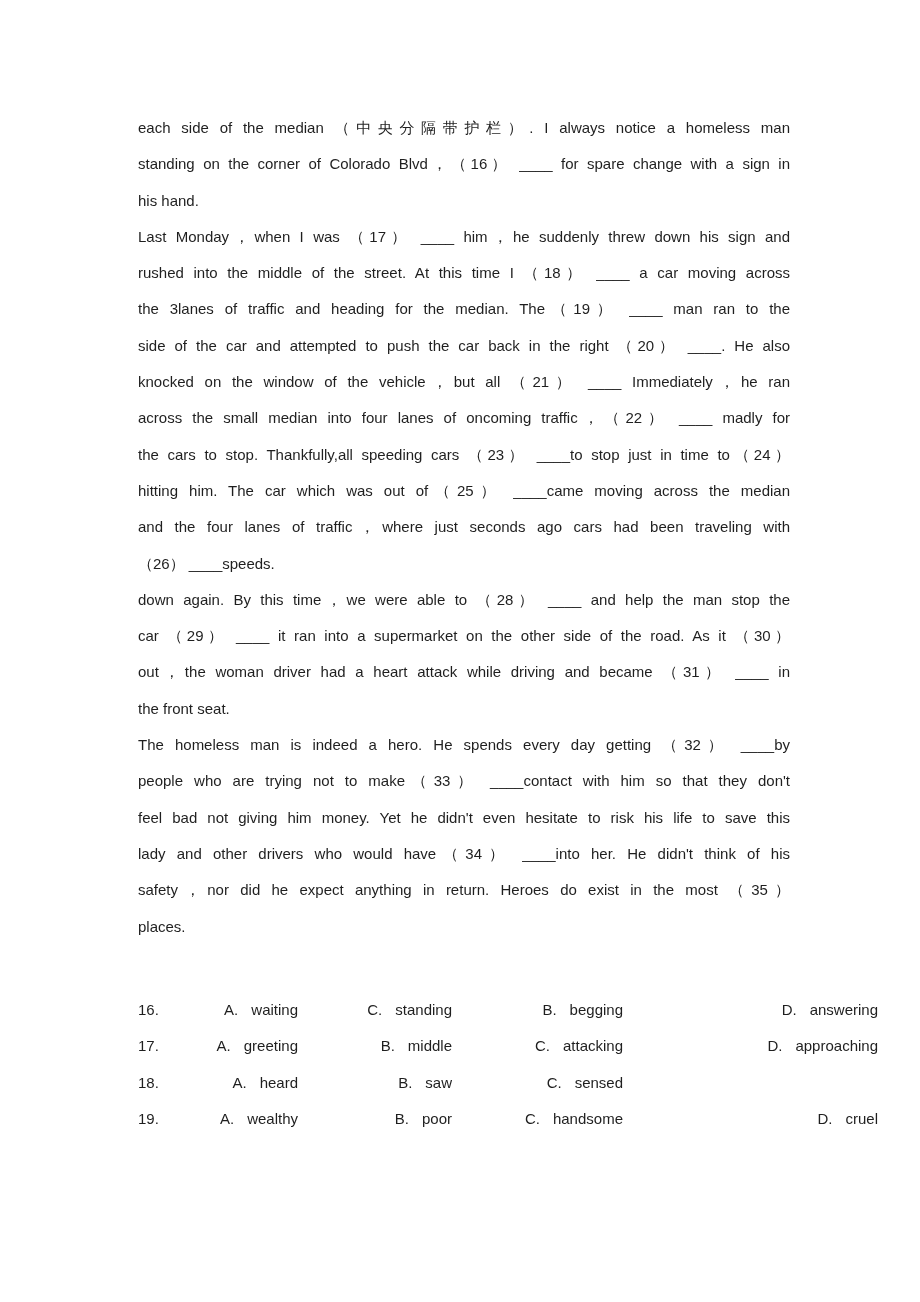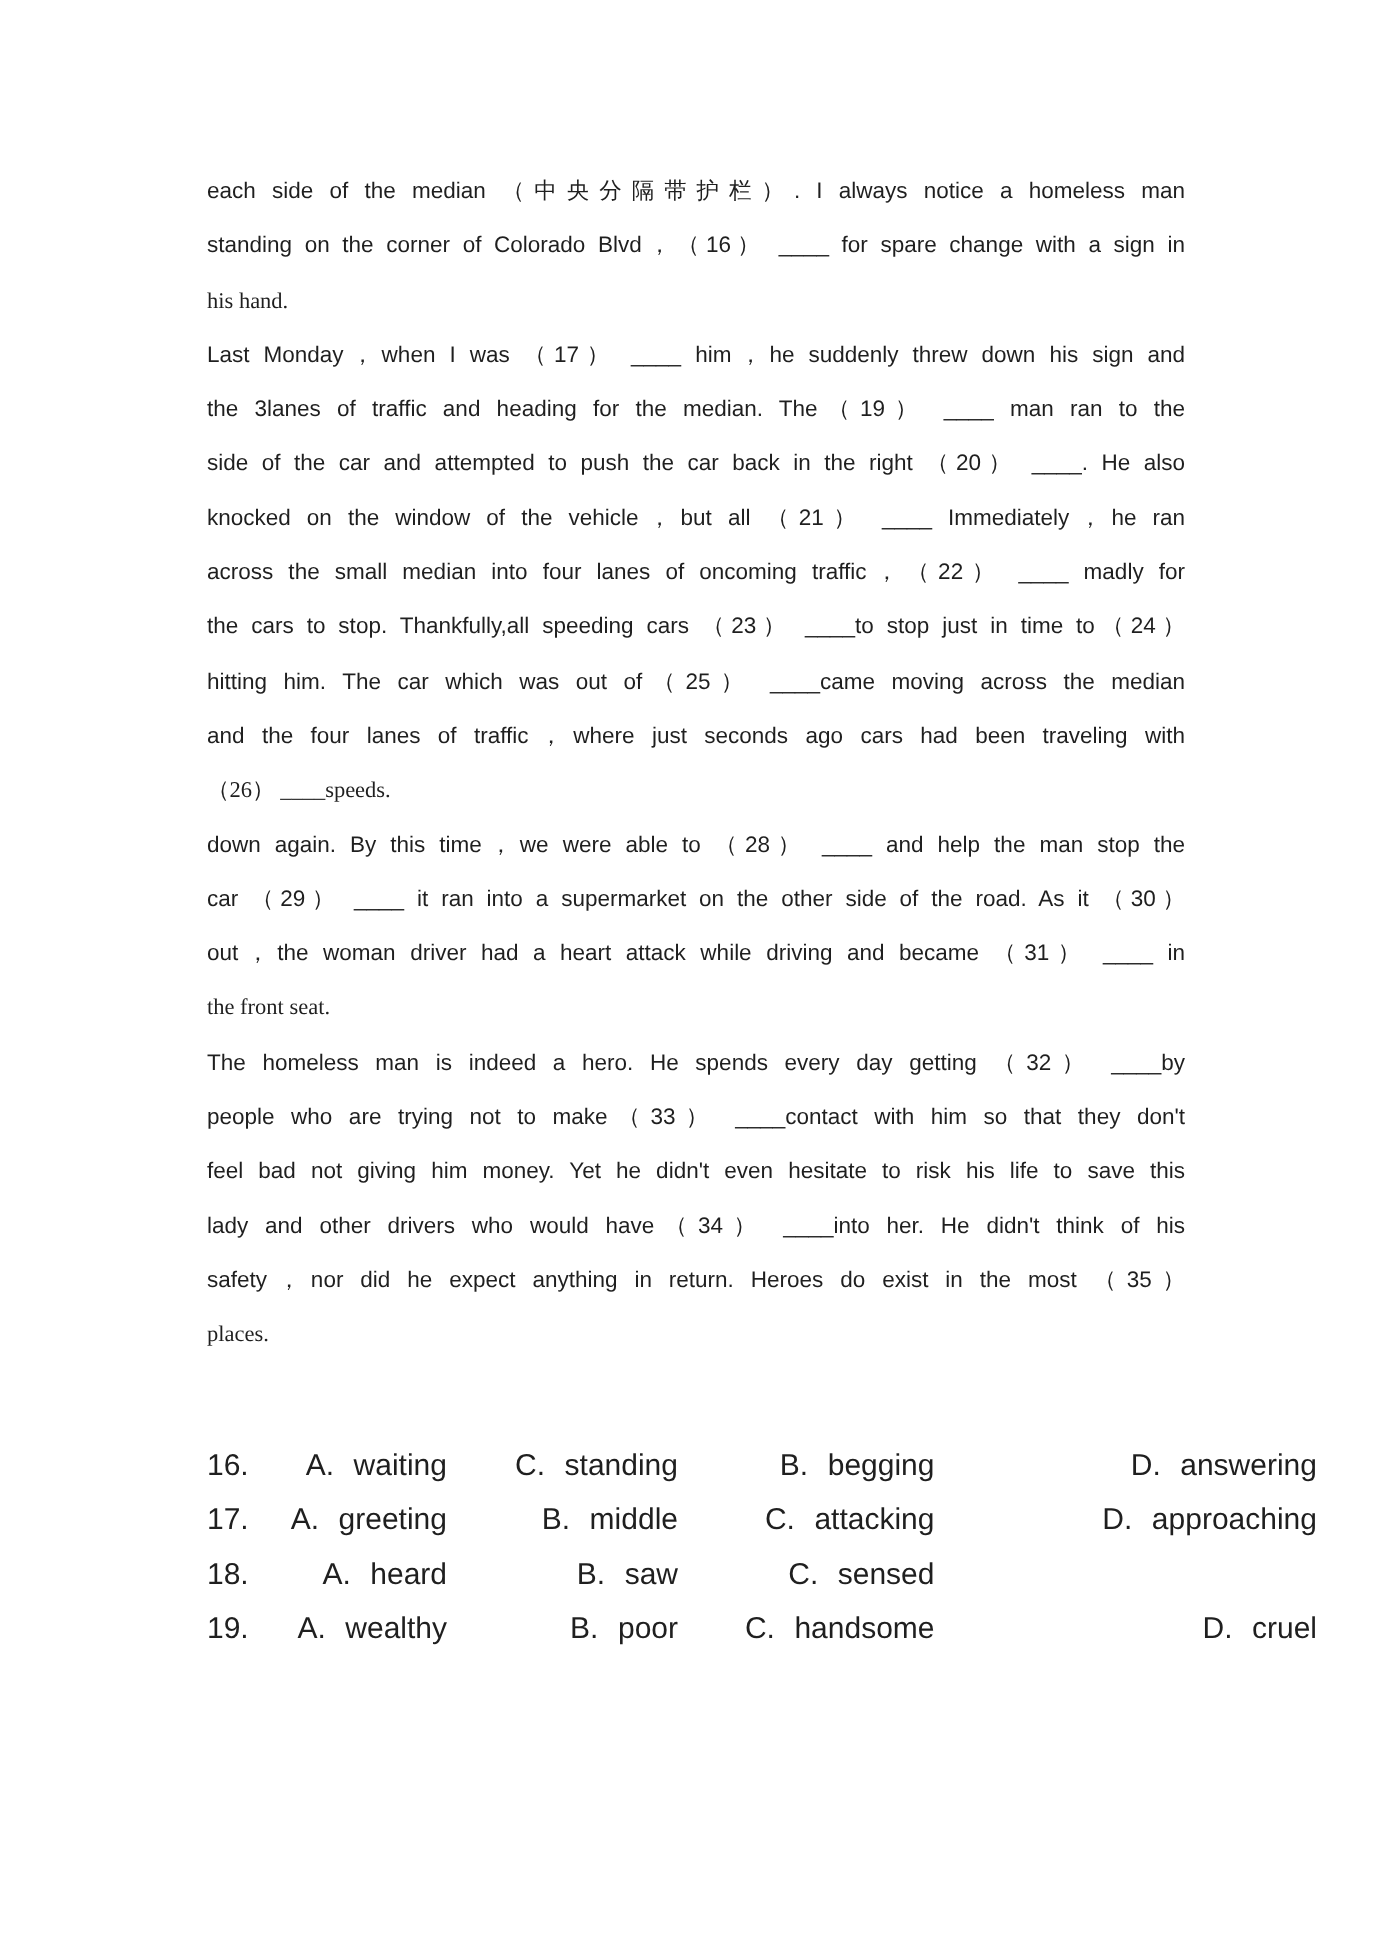--- a/index.html
+++ b/index.html
@@ -28,27 +28,26 @@
     line-height: 36.3px;
     text-align: justify;
     text-align-last: justify;
     text-justify: inter-word;
     overflow: hidden;
     white-space: nowrap-disabled; 
   }
   .line.last {
     text-align: right;
     text-align-last: left;
-    font-family: Liberation Serif, serif;
   }
   .options {
     position: absolute;
-    left: 138px; top: 959px;
+    left: 138px; top: 992px;
     width: 740px;
-    font-size: 20px;
+    font-size: 15px;
   }
   .orow {
     display: grid;
     grid-template-columns: 38px 122px 154px 171px auto;
     height: 36.3px;
     line-height: 36.3px;
     align-items: center;
   }
   .qnum { display: inline-block; }
   .ocell { white-space: nowrap; overflow: hidden; text-align: right; }
@@ -57,20 +56,21 @@
 </style>
 </head>
 <body>
 
 <div class="page">
   <div class="passage" id="passage">
       <div class="line">each side of the median （中央分隔带护栏）. I always notice a homeless man</div>
       <div class="line">standing on the corner of Colorado Blvd，（16） ____ for spare change with a sign in</div>
       <div class="line last">his hand.</div>
       <div class="line">Last Monday，when I was （17） ____ him，he suddenly threw down his sign and</div>
+      <div class="line">rushed into the middle of the street. At this time I （18） ____ a car moving across</div>
       <div class="line">the 3lanes of traffic and heading for the median. The（19） ____ man ran to the</div>
       <div class="line">side of the car and attempted to push the car back in the right （20） ____. He also</div>
       <div class="line">knocked on the window of the vehicle，but all （21） ____ Immediately，he ran</div>
       <div class="line">across the small median into four lanes of oncoming traffic，（22） ____ madly for</div>
       <div class="line">the cars to stop. Thankfully,all speeding cars （23） ____to stop just in time to（24）</div>
       <div class="line">hitting him. The car which was out of（25） ____came moving across the median</div>
       <div class="line">and the four lanes of traffic，where just seconds ago cars had been traveling with</div>
       <div class="line last">（26） ____speeds.</div>
       <div class="line">down again. By this time，we were able to （28） ____ and help the man stop the</div>
       <div class="line">car （29） ____ it ran into a supermarket on the other side of the road. As it （30）</div>

